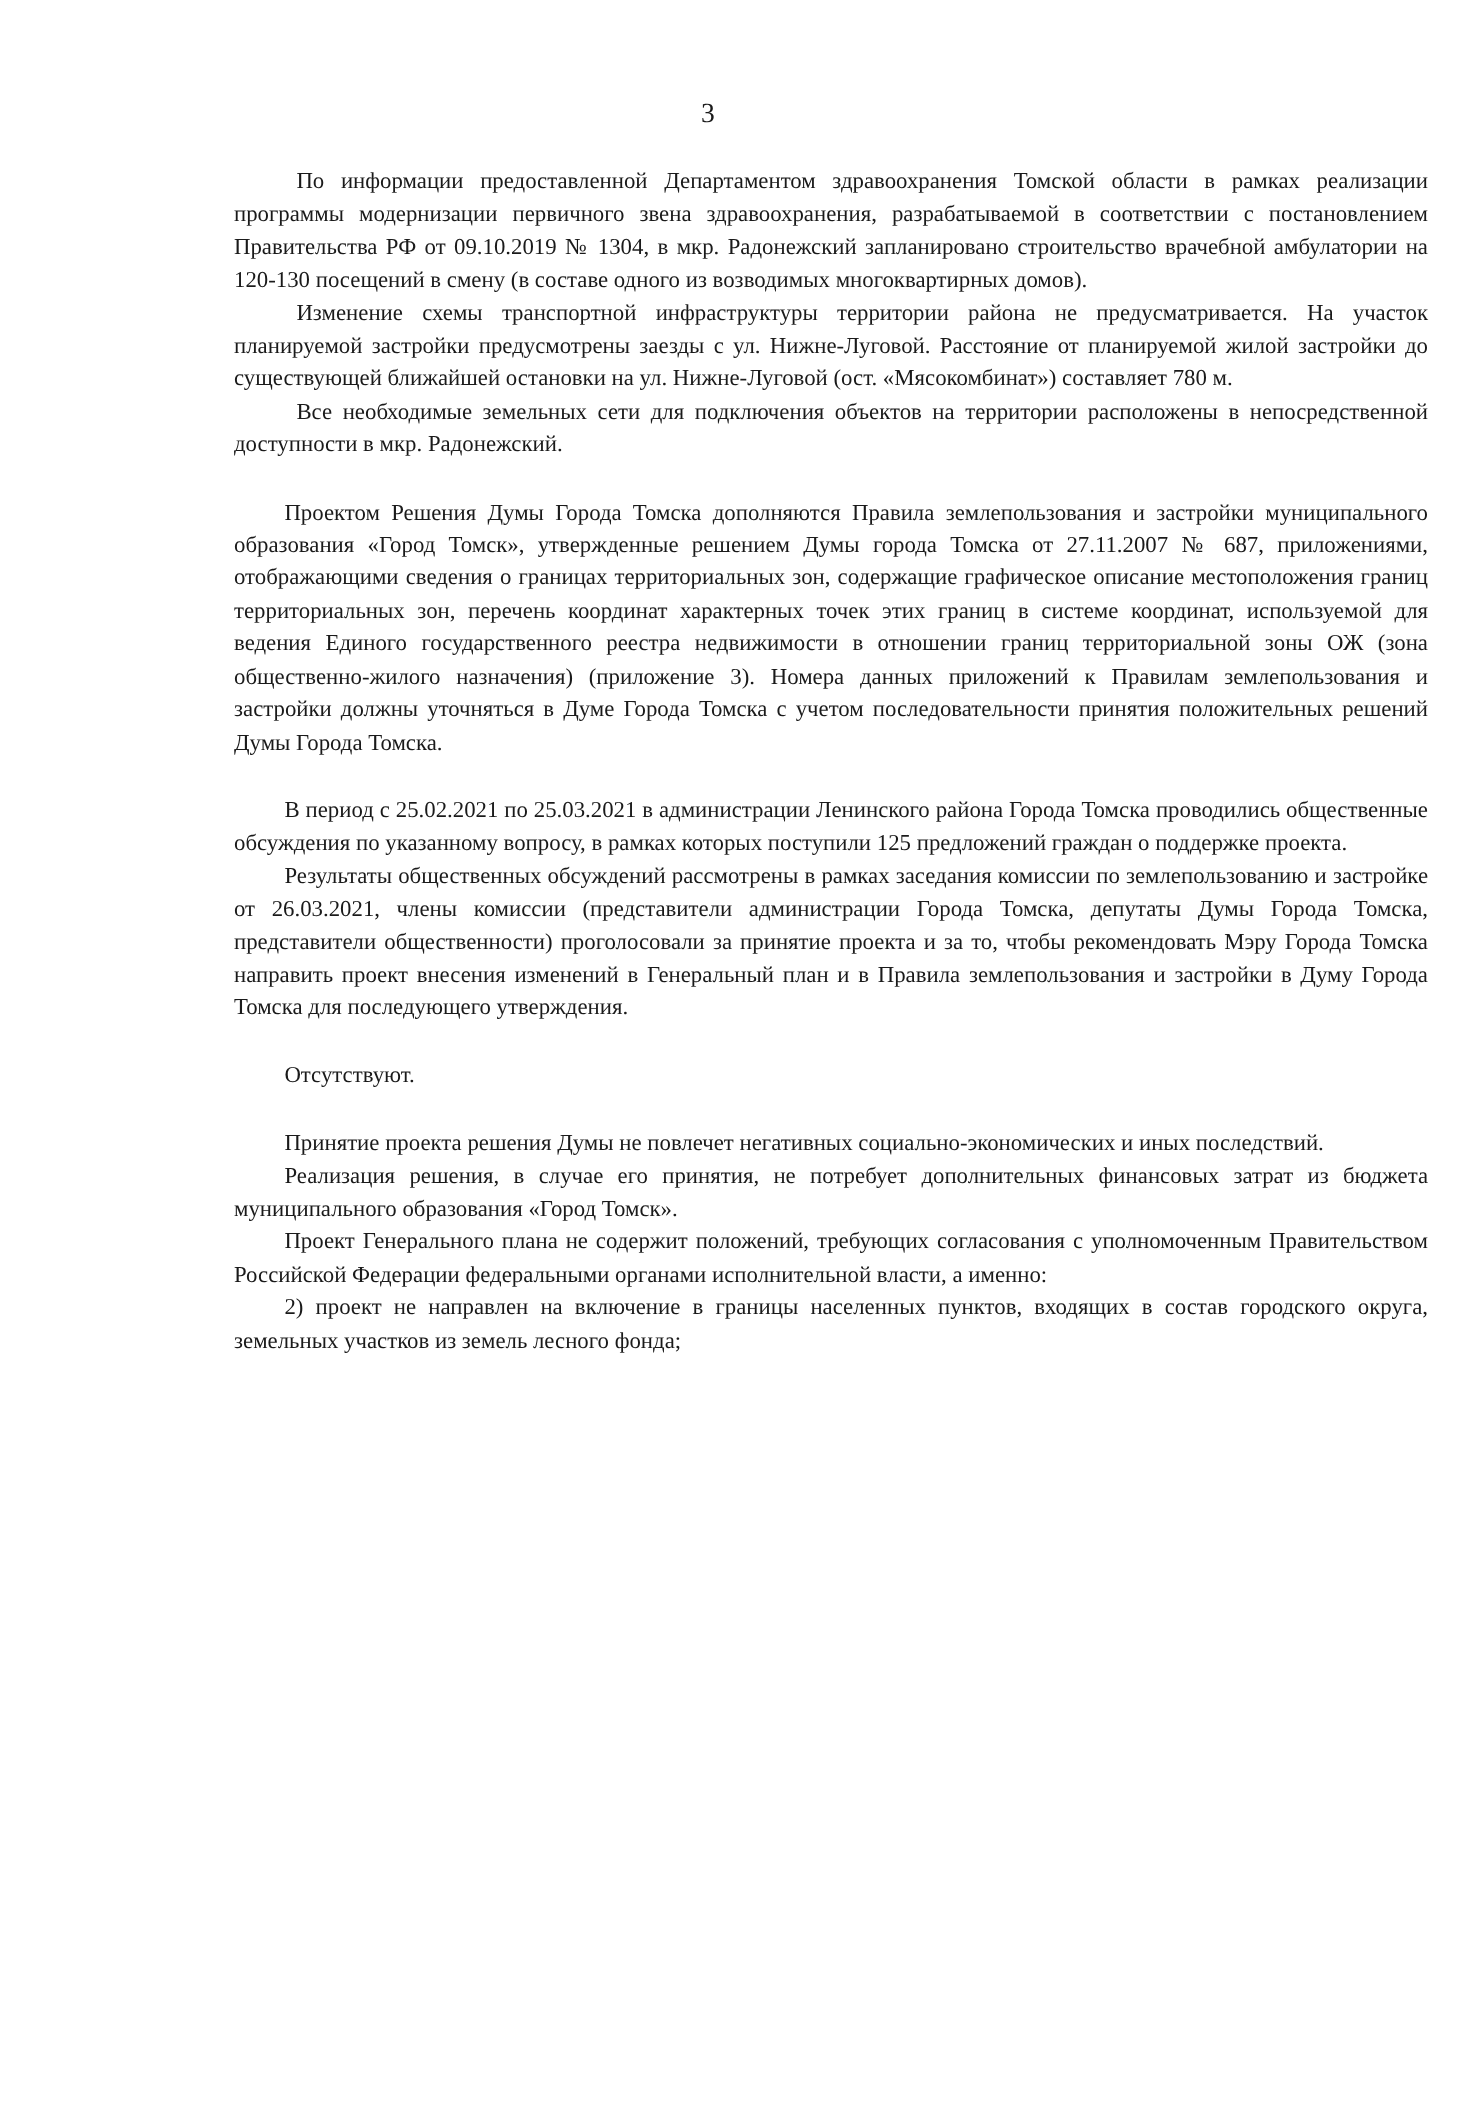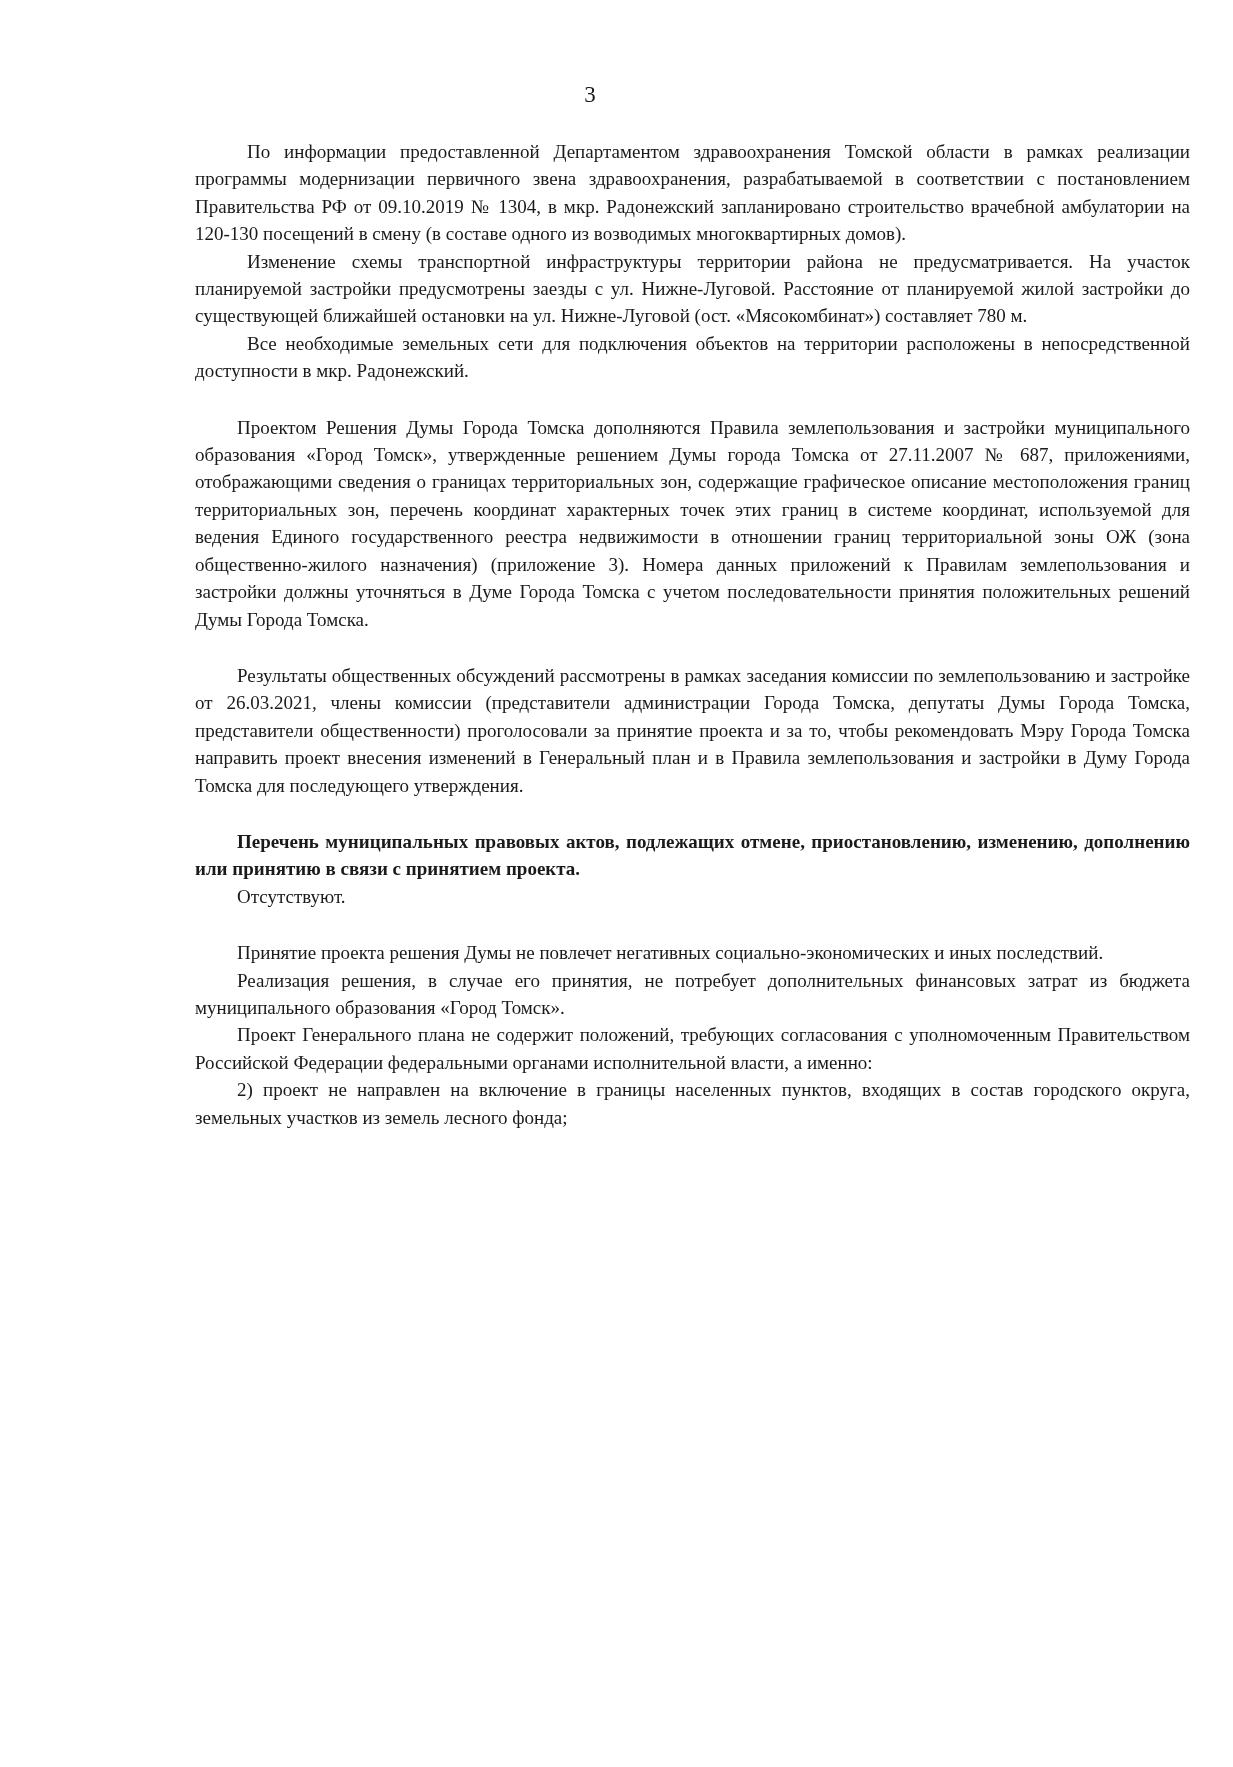--- a/index.html
+++ b/index.html
@@ -17,22 +17,22 @@
 
 <div class="page-num">3</div>
 
 <div class="content">
   <p class="indent-sm" style="text-indent:52px">По информации предоставленной Департаментом здравоохранения Томской области в рамках реализации программы модернизации первичного звена здравоохранения, разрабатываемой в соответствии с постановлением Правительства РФ от 09.10.2019 № 1304, в мкр. Радонежский запланировано строительство врачебной амбулатории на 120-130 посещений в смену (в составе одного из возводимых многоквартирных домов).</p>
   <p class="indent-sm" style="text-indent:52px">Изменение схемы транспортной инфраструктуры территории района не предусматривается. На участок планируемой застройки предусмотрены заезды с ул. Нижне-Луговой. Расстояние от планируемой жилой застройки до существующей ближайшей остановки на ул. Нижне-Луговой (ост. «Мясокомбинат») составляет 780 м.</p>
   <p class="indent-sm" style="text-indent:52px">Все необходимые земельных сети для подключения объектов на территории расположены в непосредственной доступности в мкр. Радонежский.</p>
   <div class="gap"></div>
   <p class="indent-sm" style="text-indent:42px">Проектом Решения Думы Города Томска дополняются Правила землепользования и застройки муниципального образования «Город Томск», утвержденные решением Думы города Томска от 27.11.2007 № 687, приложениями, отображающими сведения о границах территориальных зон, содержащие графическое описание местоположения границ территориальных зон, перечень координат характерных точек этих границ в системе координат, используемой для ведения Единого государственного реестра недвижимости в отношении границ территориальной зоны ОЖ (зона общественно-жилого назначения) (приложение 3). Номера данных приложений к Правилам землепользования и застройки должны уточняться в Думе Города Томска с учетом последовательности принятия положительных решений Думы Города Томска.</p>
   <div class="gap"></div>
+  <p class="indent-sm" style="text-indent:42px">В период с 25.02.2021 по 25.03.2021 в администрации Ленинского района Города Томска проводились общественные обсуждения по указанному вопросу, в рамках которых поступили 125 предложений граждан о поддержке проекта.</p>
   <p class="indent-sm" style="text-indent:42px">Результаты общественных обсуждений рассмотрены в рамках заседания комиссии по землепользованию и застройке от 26.03.2021, члены комиссии (представители администрации Города Томска, депутаты Думы Города Томска, представители общественности) проголосовали за принятие проекта и за то, чтобы рекомендовать Мэру Города Томска направить проект внесения изменений в Генеральный план и в Правила землепользования и застройки в Думу Города Томска для последующего утверждения.</p>
   <div class="gap"></div>
-  <p class="indent-sm bold" style="text-indent:42px">Перечень муниципальных правовых актов, подлежащих отмене, приостановлению, изменению, дополнению или принятию в связи с принятием проекта.</p>
   <p class="indent-sm" style="text-indent:42px">Отсутствуют.</p>
   <div class="gap"></div>
   <p class="indent-sm" style="text-indent:42px">Принятие проекта решения Думы не повлечет негативных социально-экономических и иных последствий.</p>
   <p class="indent-sm" style="text-indent:42px">Реализация решения, в случае его принятия, не потребует дополнительных финансовых затрат из бюджета муниципального образования «Город Томск».</p>
   <p class="indent-sm" style="text-indent:42px">Проект Генерального плана не содержит положений, требующих согласования с уполномоченным Правительством Российской Федерации федеральными органами исполнительной власти, а именно:</p>
   <p class="indent-sm" style="text-indent:42px">2) проект не направлен на включение в границы населенных пунктов, входящих в состав городского округа, земельных участков из земель лесного фонда;</p>
 </div>
 
 </body></html>

